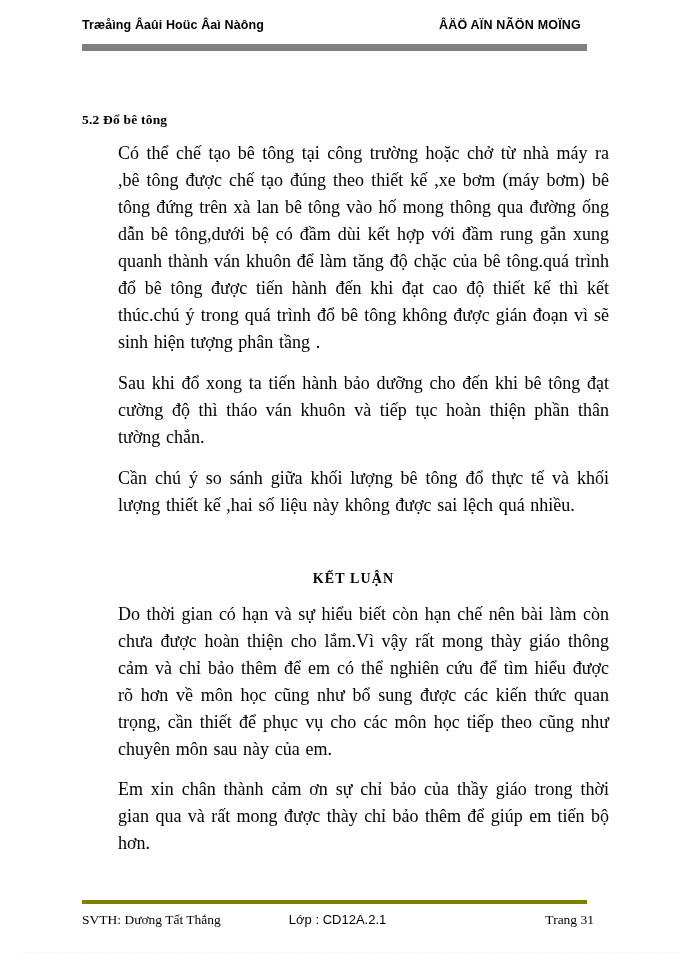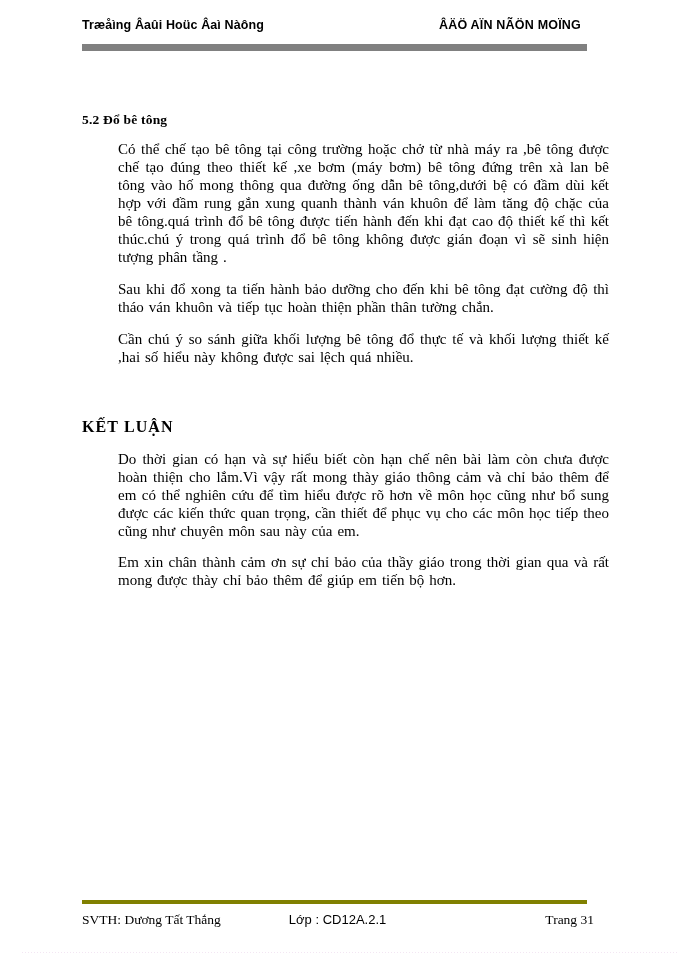--- a/index.html
+++ b/index.html
@@ -71,35 +71,36 @@
     font-weight: bold;
     font-size: 13.5px;
     margin: 0 0 12px 0;
     padding: 0;
     letter-spacing: 0.2px;
   }
 
   .para {
     margin: 0 16px 14px 0;
     padding: 0 0 0 36px;
-    font-size: 15px;
-    line-height: 18px;
+    font-size: 18px;
+    line-height: 27px;
     text-align: justify;
     text-justify: inter-word;
     word-spacing: 1.2px;
   }
   .para.last-in-group { margin-bottom: 0; }
 
   .concl-heading {
     font-family: "Liberation Serif", "DejaVu Serif", serif;
     font-weight: bold;
-    font-size: 16px;
+    font-size: 14px;
     letter-spacing: 1.1px;
     margin: 52px 0 14px 0;
     padding: 0;
+    text-align: center;
   }
 
   .concl .para { margin-bottom: 13px; }
 
   
   .footer-rule {
     position: absolute;
     left: 82px;
     top: 900px;
     width: 505px;
@@ -152,21 +153,21 @@
     <span class="header-right">ÂÄÖ AÏN  NÃÖN MOÏNG</span>
   </div>
   <div class="header-rule"></div>
 
   <div class="content">
 
     <h2 class="sec-heading">5.2 Đổ  bê tông</h2>
 
     <p class="para">Có thể chế tạo bê tông tại công trường hoặc chở từ nhà máy ra ,bê tông được chế tạo đúng theo thiết kế ,xe bơm (máy bơm) bê tông đứng trên xà lan  bê tông vào hố mong thông qua đường ống dẫn bê tông,dưới bệ có đầm dùi kết hợp với đầm rung gắn xung quanh thành ván khuôn để làm tăng độ chặc của bê tông.quá trình  đổ bê tông được tiến hành đến khi đạt cao độ thiết kế thì kết thúc.chú  ý trong quá trình  đổ bê tông không được gián đoạn vì sẽ sinh hiện tượng phân tầng .</p>
     <p class="para">Sau khi đổ xong ta tiến hành  bảo dưỡng cho đến khi bê tông đạt cường độ thì tháo ván khuôn và tiếp tục hoàn thiện  phần thân tường chắn.</p>
-    <p class="para last-in-group">Cần chú ý so sánh giữa khối lượng bê tông đổ thực tế và khối lượng  thiết  kế ,hai số hiểu này không được sai lệch  quá nhiều.</p>
+    <p class="para last-in-group">Cần chú ý so sánh giữa khối lượng bê tông đổ thực tế và khối lượng  thiết  kế ,hai số liệu này không được sai lệch  quá nhiều.</p>
 
     <div class="concl">
       <h2 class="concl-heading">KẾT LUẬN</h2>
 
       <p class="para">Do thời  gian  có hạn  và sự hiểu  biết  còn hạn  chế nên bài làm  còn chưa được hoàn thiện  cho lắm.Vì  vậy rất mong thày giáo  thông  cảm và chỉ bảo thêm  để em có thể nghiên  cứu để tìm  hiểu  được rõ hơn  về môn  học cũng như bổ sung  được các kiến  thức  quan trọng, cần thiết  để phục vụ cho các môn  học tiếp  theo cũng như chuyên  môn  sau này của em.</p>
       <p class="para last-in-group">Em xin  chân thành  cảm ơn sự chỉ bảo của thầy  giáo  trong  thời  gian  qua và rất mong  được thày chỉ bảo thêm  để giúp  em tiến  bộ hơn.</p>
     </div>
 
   </div>
 

